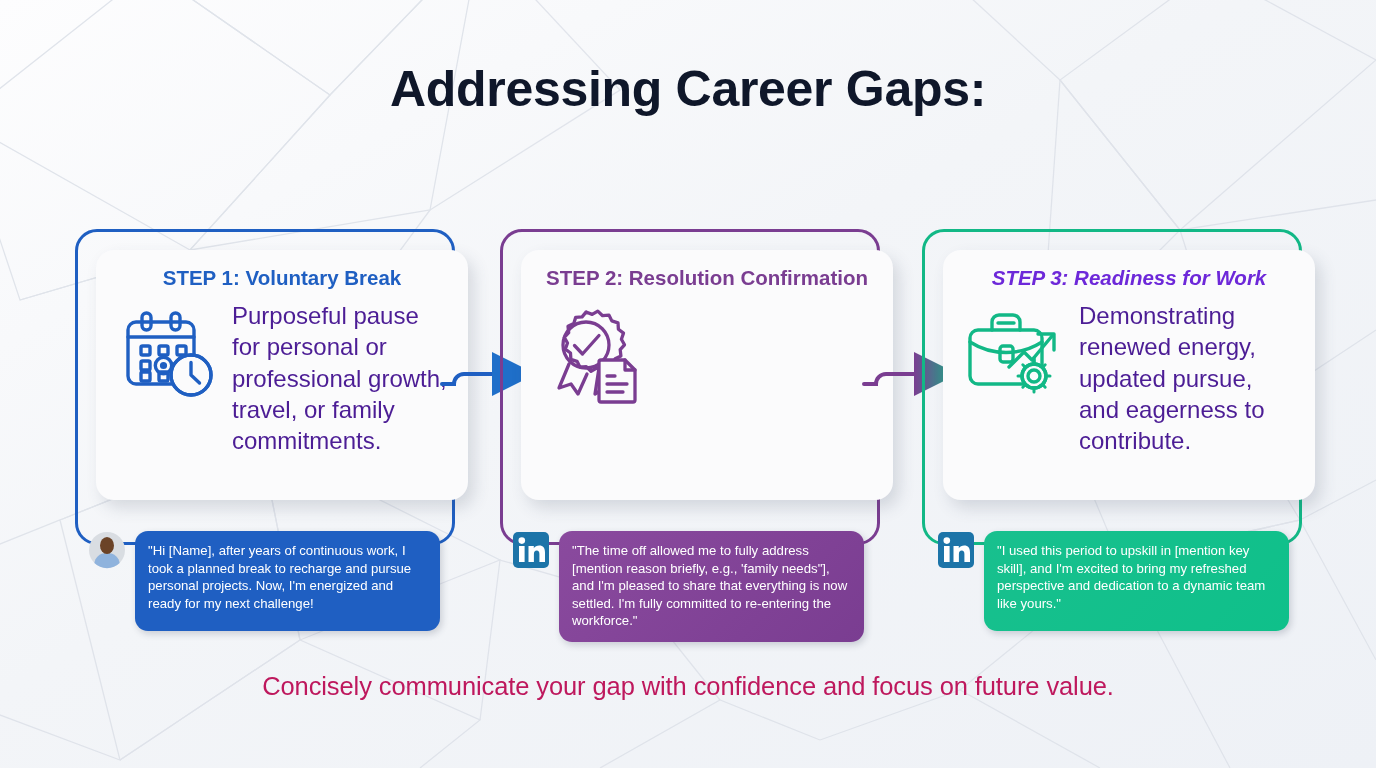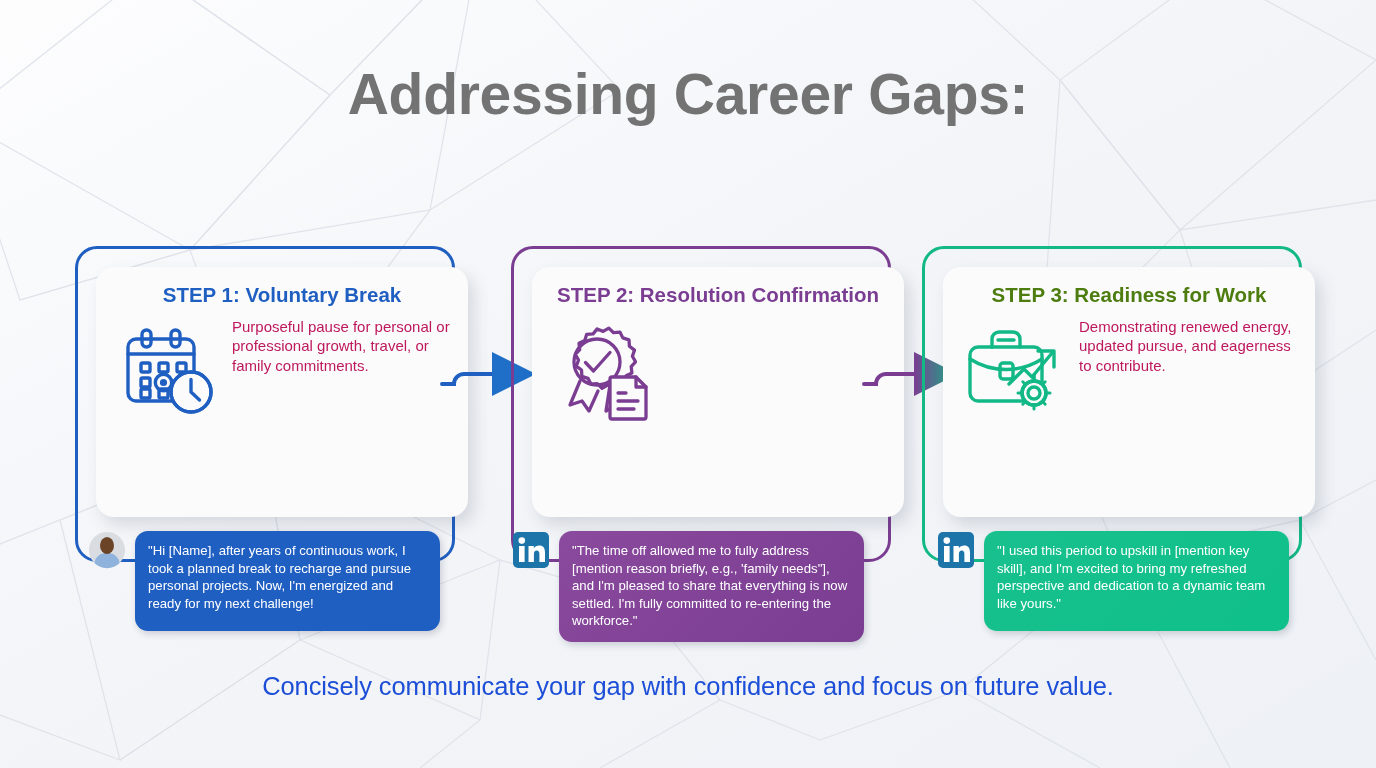--- a/index.html
+++ b/index.html
@@ -14,51 +14,51 @@
   #bg-mesh { position: absolute; inset: 0; width: 1376px; height: 768px; z-index: 0; }
 
   #stage { position: absolute; inset: 0; z-index: 2; }
 
   
   #title-block {
     position: absolute; top: 54px; left: 0; width: 1376px;
     text-align: center;
   }
   .title-line {
-    font-size: 57px; font-weight: bold; color: #737373;
+    font-size: 50px; font-weight: bold; color: #0f172a;
     line-height: 1.42; letter-spacing: -0.3px;
   }
 
   
   .card-frame {
-    position: absolute; top: 246px; width: 380px; height: 316px;
+    position: absolute; top: 229px; width: 380px; height: 316px;
     border-radius: 22px; border: 3px solid #2061c4; background: transparent;
   }
   #card-frame-1 { left: 75px;  border-color: #1f5fc2; }
-  #card-frame-2 { left: 500px; border-color: #7a3d91; margin-left: 11px; }
+  #card-frame-2 { left: 500px; border-color: #7a3d91; }
   #card-frame-3 { left: 922px; border-color: #12b886; }
 
   .card {
     position: absolute; top: 18px; left: 18px; width: 372px; height: 250px;
     background: #fbfbfc; border-radius: 18px;
     box-shadow: 6px 8px 16px rgba(60,70,95,0.17);
     padding: 14px 18px 10px 18px;
     display: flex; flex-direction: column;
   }
   .card-title {
     text-align: center; font-size: 20.5px; font-weight: bold;
     line-height: 1.35; margin-bottom: 6px;
   }
   #card-1 .card-title { color: #1f5fc2; }
   #card-2 .card-title { color: #7a3d91; }
-  #card-3 .card-title { color: #4d7c0f; }
+  #card-3 .card-title { color: #6d28d9; font-style: italic; }
 
   .card-body { display: flex; align-items: flex-start; gap: 10px; flex: 1; }
   .card-icon { flex: 0 0 108px; display: flex; align-items: center; justify-content: center; padding-top: 6px; }
-  .card-text { font-size: 15px; line-height: 1.31; color: #be185d; padding-top: 6px; }
+  .card-text { font-size: 24px; line-height: 1.31; color: #4c1d95; padding-top: 6px; }
   #card-1 .card-text { padding-top: 2px; }
   #card-2 .card-text { padding-top: 0px; }
   #card-3 .card-text { padding-top: 2px; }
 
   
   .connector { position: absolute; top: 326px; height: 100px; width: 120px; }
   #connector-1 { left: 440px; }
   #connector-2 { left: 862px; }
 
   
@@ -75,21 +75,21 @@
     font-size: 13.2px; line-height: 1.33;
     box-shadow: 2px 3px 7px rgba(40,50,75,0.20);
   }
   #bubble-1 { background: #1f5fc2; }
   #bubble-2 { background: linear-gradient(135deg,#8a4a9e 0%, #7a3d91 100%); }
   #bubble-3 { background: linear-gradient(135deg,#18c08e 0%, #0fc08a 100%); }
 
   
   #footer {
     position: absolute; top: 672px; left: 0; width: 1376px; text-align: center;
-    font-size: 25.5px; color: #1d4ed8; letter-spacing: -0.1px;
+    font-size: 25.5px; color: #be185d; letter-spacing: -0.1px;
   }
 </style>
 </head>
 <body>
 
 <svg id="bg-mesh" viewBox="0 0 1376 768" preserveAspectRatio="none">
   <defs>
     <linearGradient id="bgGrad" x1="0" y1="0" x2="1" y2="1">
       <stop offset="0%" stop-color="#fdfdfe"></stop>
       <stop offset="45%" stop-color="#f3f5f8"></stop>

